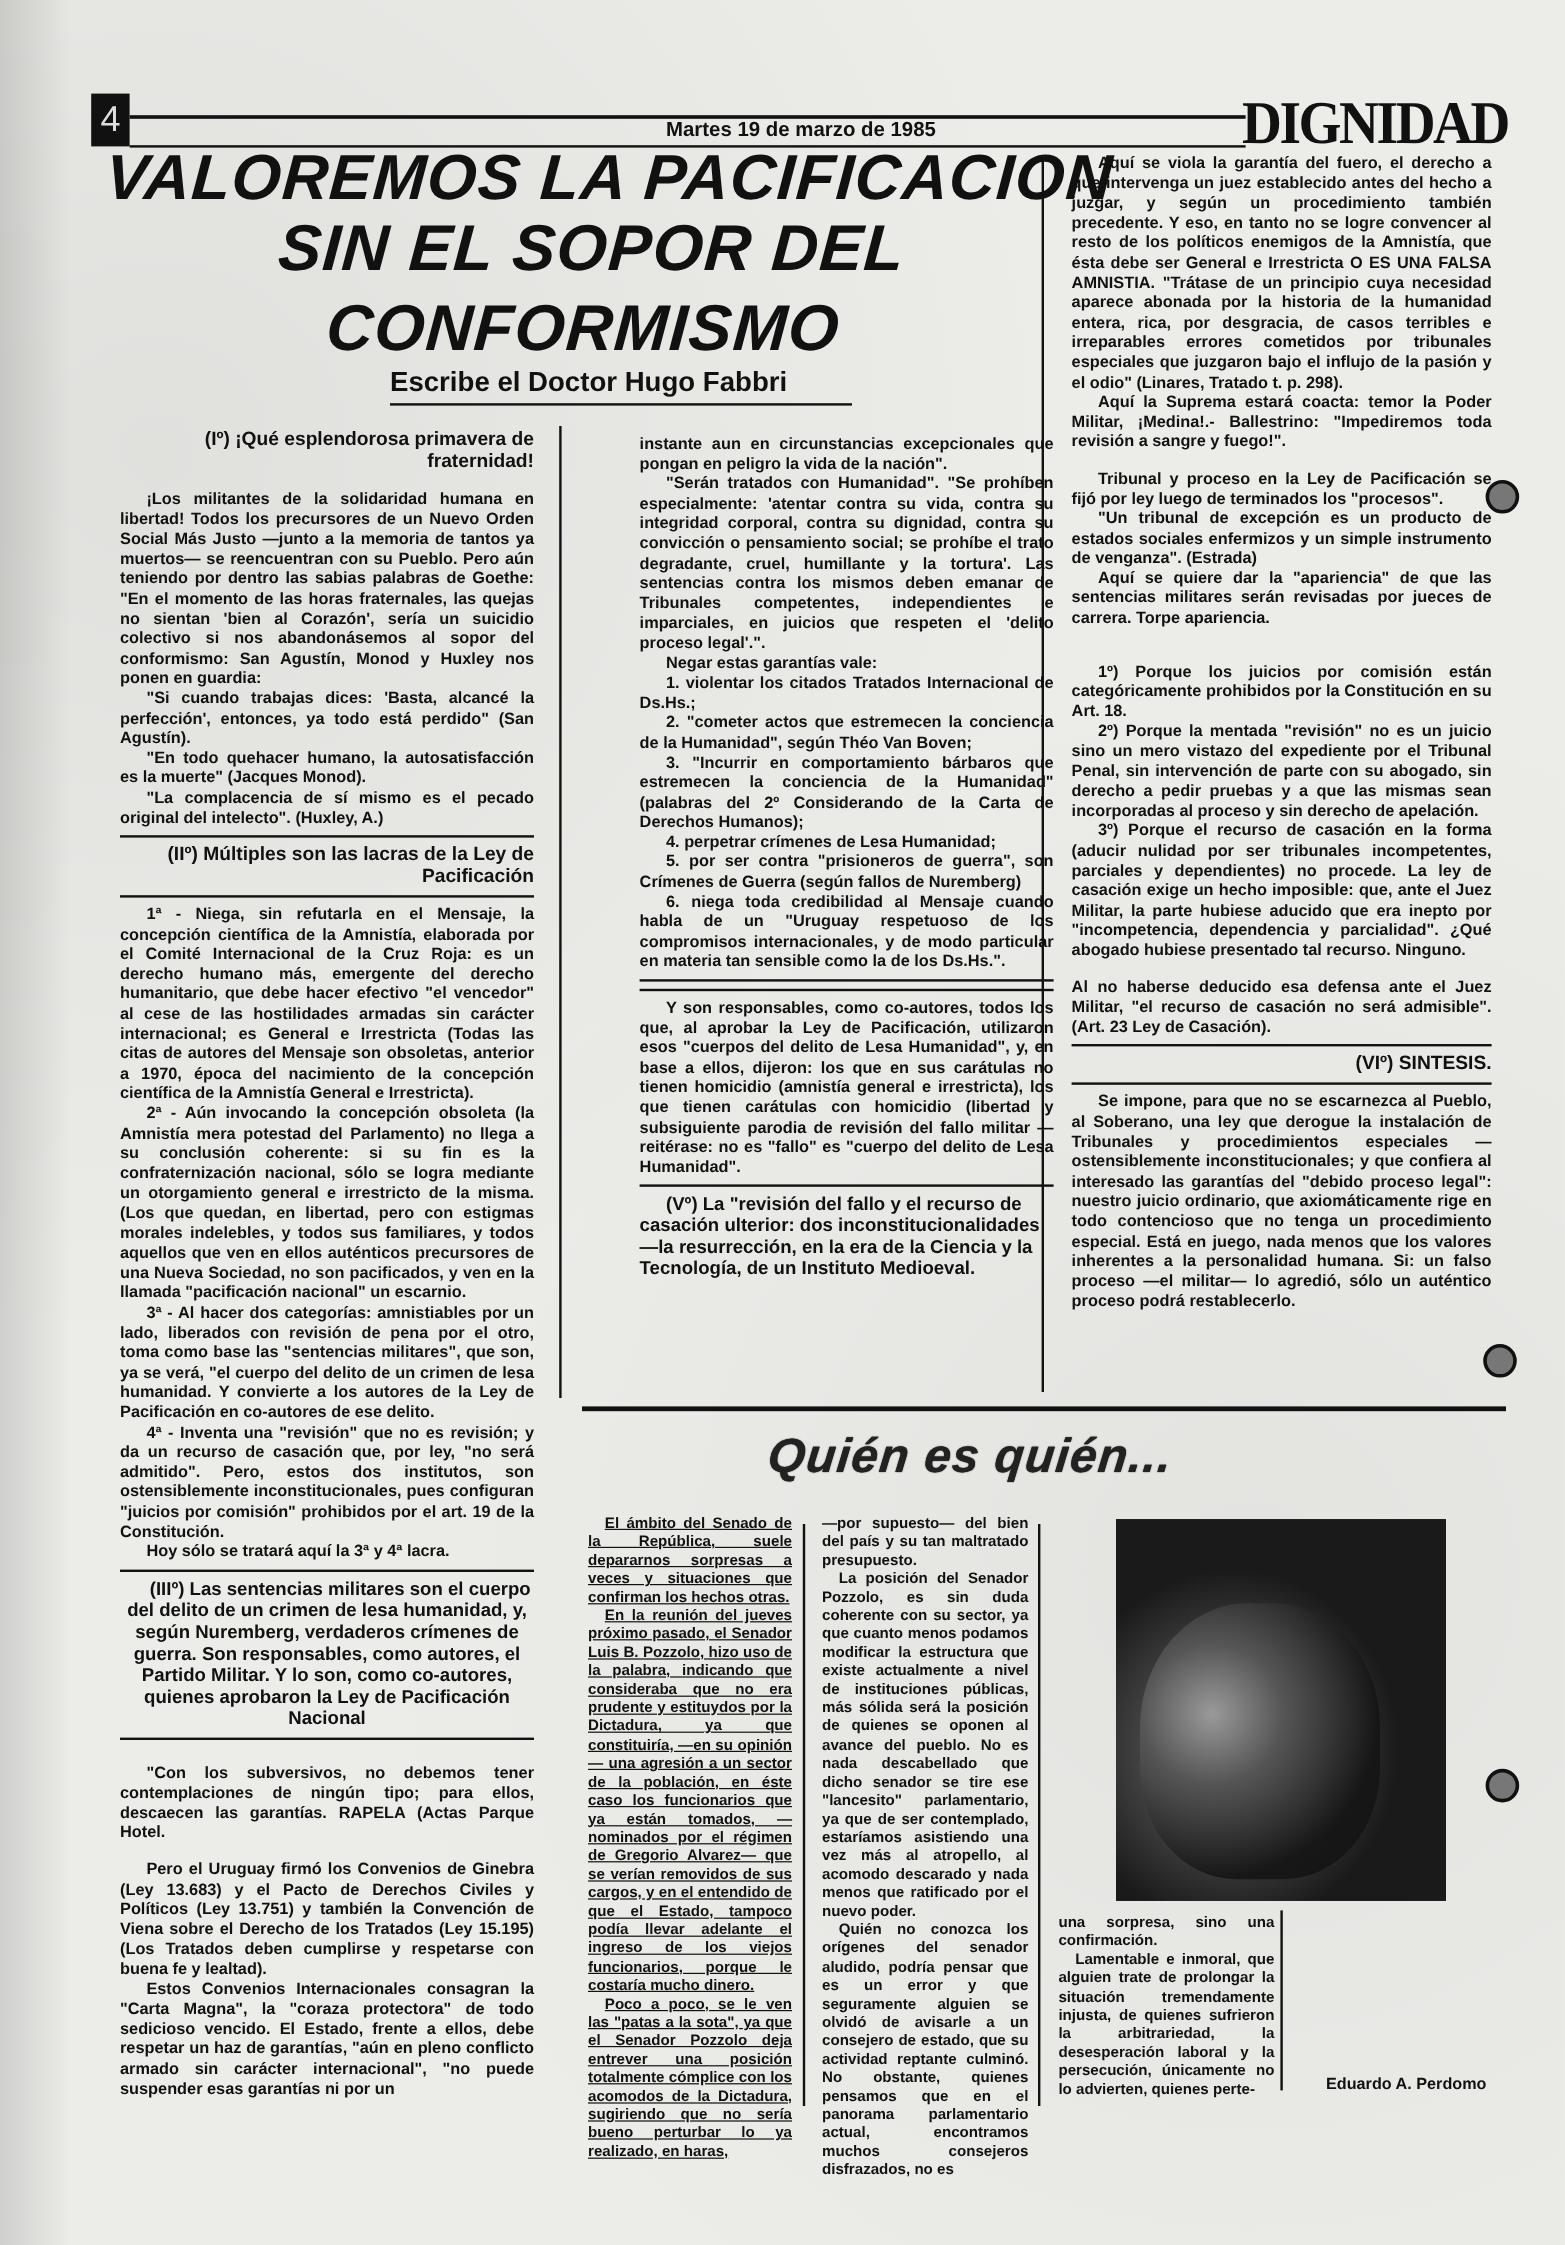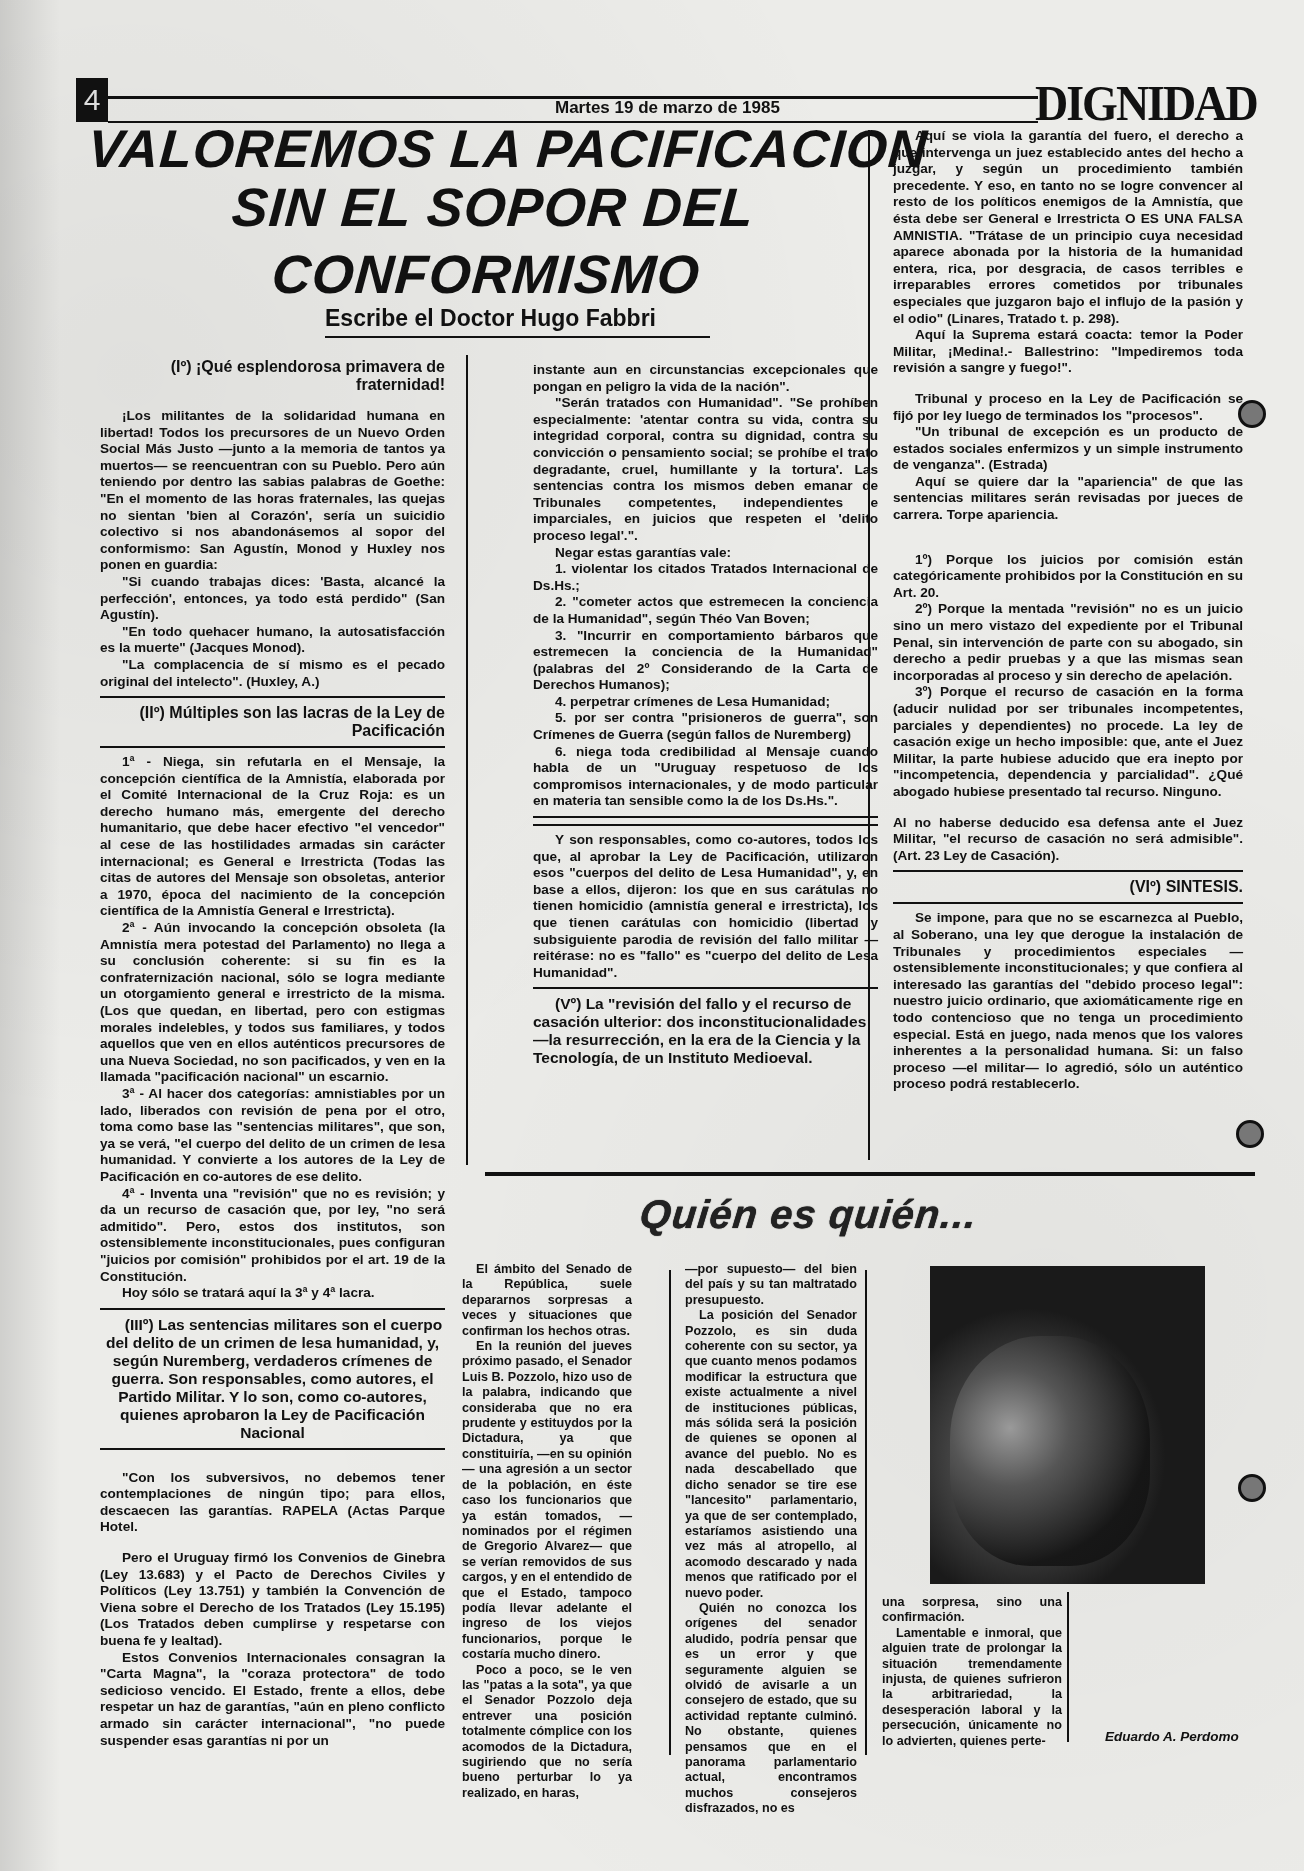--- a/index.html
+++ b/index.html
@@ -63,21 +63,21 @@
   .small-col p { margin:0; text-indent:14px; }
   .photo {
     position:absolute; left:930px; top:1266px; width:275px; height:318px;
     background:
       radial-gradient(ellipse at 35% 60%, #8c8c8c 0, #4a4a4a 25%, #1a1a1a 55%),
       #111;
   }
   .photo .face { position:absolute; left:20px; top:70px; width:200px; height:230px;
     background: radial-gradient(ellipse at 30% 40%, #9a9a9a 0, #555 30%, rgba(20,20,20,0.9) 70%);
     border-radius: 45% 45% 40% 40%; }
-  .signature { position:absolute; left:1105px; top:1729px; font-weight:bold; font-size:13.5px;font-style:italic; }
+  .signature { position:absolute; left:1105px; top:1729px; font-weight:bold; font-size:13.5px; }
   .blob { position:absolute; width:22px; height:22px; border-radius:50%; background:#777; border:3px solid #111; }
 </style>
 </head>
 <body>
 
 <div class="paper">
   <div class="edge-left"></div>
 
   <div class="page-num">4</div>
   <div class="rule-top"></div>
@@ -139,35 +139,35 @@
 
   <div class="col c3">
     <p>Aquí se viola la garantía del fuero, el derecho a que intervenga un juez establecido antes del hecho a juzgar, y según un procedimiento también precedente. Y eso, en tanto no se logre convencer al resto de los políticos enemigos de la Amnistía, que ésta debe ser General e Irrestricta O ES UNA FALSA AMNISTIA. "Trátase de un principio cuya necesidad aparece abonada por la historia de la humanidad entera, rica, por desgracia, de casos terribles e irreparables errores cometidos por tribunales especiales que juzgaron bajo el influjo de la pasión y el odio" (Linares, Tratado t. p. 298).</p>
     <p>Aquí la Suprema estará coacta: temor la Poder Militar, ¡Medina!.- Ballestrino: "Impediremos toda revisión a sangre y fuego!".</p>
     <div class="gap"></div>
     <p>Tribunal y proceso en la Ley de Pacificación se fijó por ley luego de terminados los "procesos".</p>
     <p>"Un tribunal de excepción es un producto de estados sociales enfermizos y un simple instrumento de venganza". (Estrada)</p>
     <p>Aquí se quiere dar la "apariencia" de que las sentencias militares serán revisadas por jueces de carrera. Torpe apariencia.</p>
     <div class="gap"></div>
     <div class="gap"></div>
-    <p>1º) Porque los juicios por comisión están categóricamente prohibidos por la Constitución en su Art. 20.</p>
+    <p>1º) Porque los juicios por comisión están categóricamente prohibidos por la Constitución en su Art. 18.</p>
     <p>2º) Porque la mentada "revisión" no es un juicio sino un mero vistazo del expediente por el Tribunal Penal, sin intervención de parte con su abogado, sin derecho a pedir pruebas y a que las mismas sean incorporadas al proceso y sin derecho de apelación.</p>
     <p>3º) Porque el recurso de casación en la forma (aducir nulidad por ser tribunales incompetentes, parciales y dependientes) no procede. La ley de casación exige un hecho imposible: que, ante el Juez Militar, la parte hubiese aducido que era inepto por "incompetencia, dependencia y parcialidad". ¿Qué abogado hubiese presentado tal recurso. Ninguno.</p>
     <div class="gap"></div>
     <p class="noind">Al no haberse deducido esa defensa ante el Juez Militar, "el recurso de casación no será admisible". (Art. 23 Ley de Casación).</p>
     <div class="hr"></div>
     <p class="sect-head">(VIº) SINTESIS.</p>
     <div class="hr"></div>
     <p>Se impone, para que no se escarnezca al Pueblo, al Soberano, una ley que derogue la instalación de Tribunales y procedimientos especiales —ostensiblemente inconstitucionales; y que confiera al interesado las garantías del "debido proceso legal": nuestro juicio ordinario, que axiomáticamente rige en todo contencioso que no tenga un procedimiento especial. Está en juego, nada menos que los valores inherentes a la personalidad humana. Si: un falso proceso —el militar— lo agredió, sólo un auténtico proceso podrá restablecerlo.</p>
   </div>
 
   <div class="wide-rule" style="top:1172px;"></div>
   <div class="quien">Quién es quién...</div>
 
-  <div class="small-col" style="left:462px; top:1262px; width:170px;">
+  <div class="small-col" style="left:490px; top:1262px; width:170px;text-decoration:underline;">
     <p>El ámbito del Senado de la República, suele depararnos sorpresas a veces y situaciones que confirman los hechos otras.</p>
     <p>En la reunión del jueves próximo pasado, el Senador Luis B. Pozzolo, hizo uso de la palabra, indicando que consideraba que no era prudente y estituydos por la Dictadura, ya que constituiría, —en su opinión— una agresión a un sector de la población, en éste caso los funcionarios que ya están tomados, —nominados por el régimen de Gregorio Alvarez— que se verían removidos de sus cargos, y en el entendido de que el Estado, tampoco podía llevar adelante el ingreso de los viejos funcionarios, porque le costaría mucho dinero.</p>
     <p>Poco a poco, se le ven las "patas a la sota", ya que el Senador Pozzolo deja entrever una posición totalmente cómplice con los acomodos de la Dictadura, sugiriendo que no sería bueno perturbar lo ya realizado, en haras,</p>
   </div>
   <div class="vrule" style="left:669px; top:1270px; height:485px;"></div>
 
   <div class="small-col" style="left:685px; top:1262px; width:172px;">
     <p class="noind" style="text-indent:0">—por supuesto— del bien del país y su tan maltratado presupuesto.</p>
     <p>La posición del Senador Pozzolo, es sin duda coherente con su sector, ya que cuanto menos podamos modificar la estructura que existe actualmente a nivel de instituciones públicas, más sólida será la posición de quienes se oponen al avance del pueblo. No es nada descabellado que dicho senador se tire ese "lancesito" parlamentario, ya que de ser contemplado, estaríamos asistiendo una vez más al atropello, al acomodo descarado y nada menos que ratificado por el nuevo poder.</p>
     <p>Quién no conozca los orígenes del senador aludido, podría pensar que es un error y que seguramente alguien se olvidó de avisarle a un consejero de estado, que su actividad reptante culminó. No obstante, quienes pensamos que en el panorama parlamentario actual, encontramos muchos consejeros disfrazados, no es</p>

